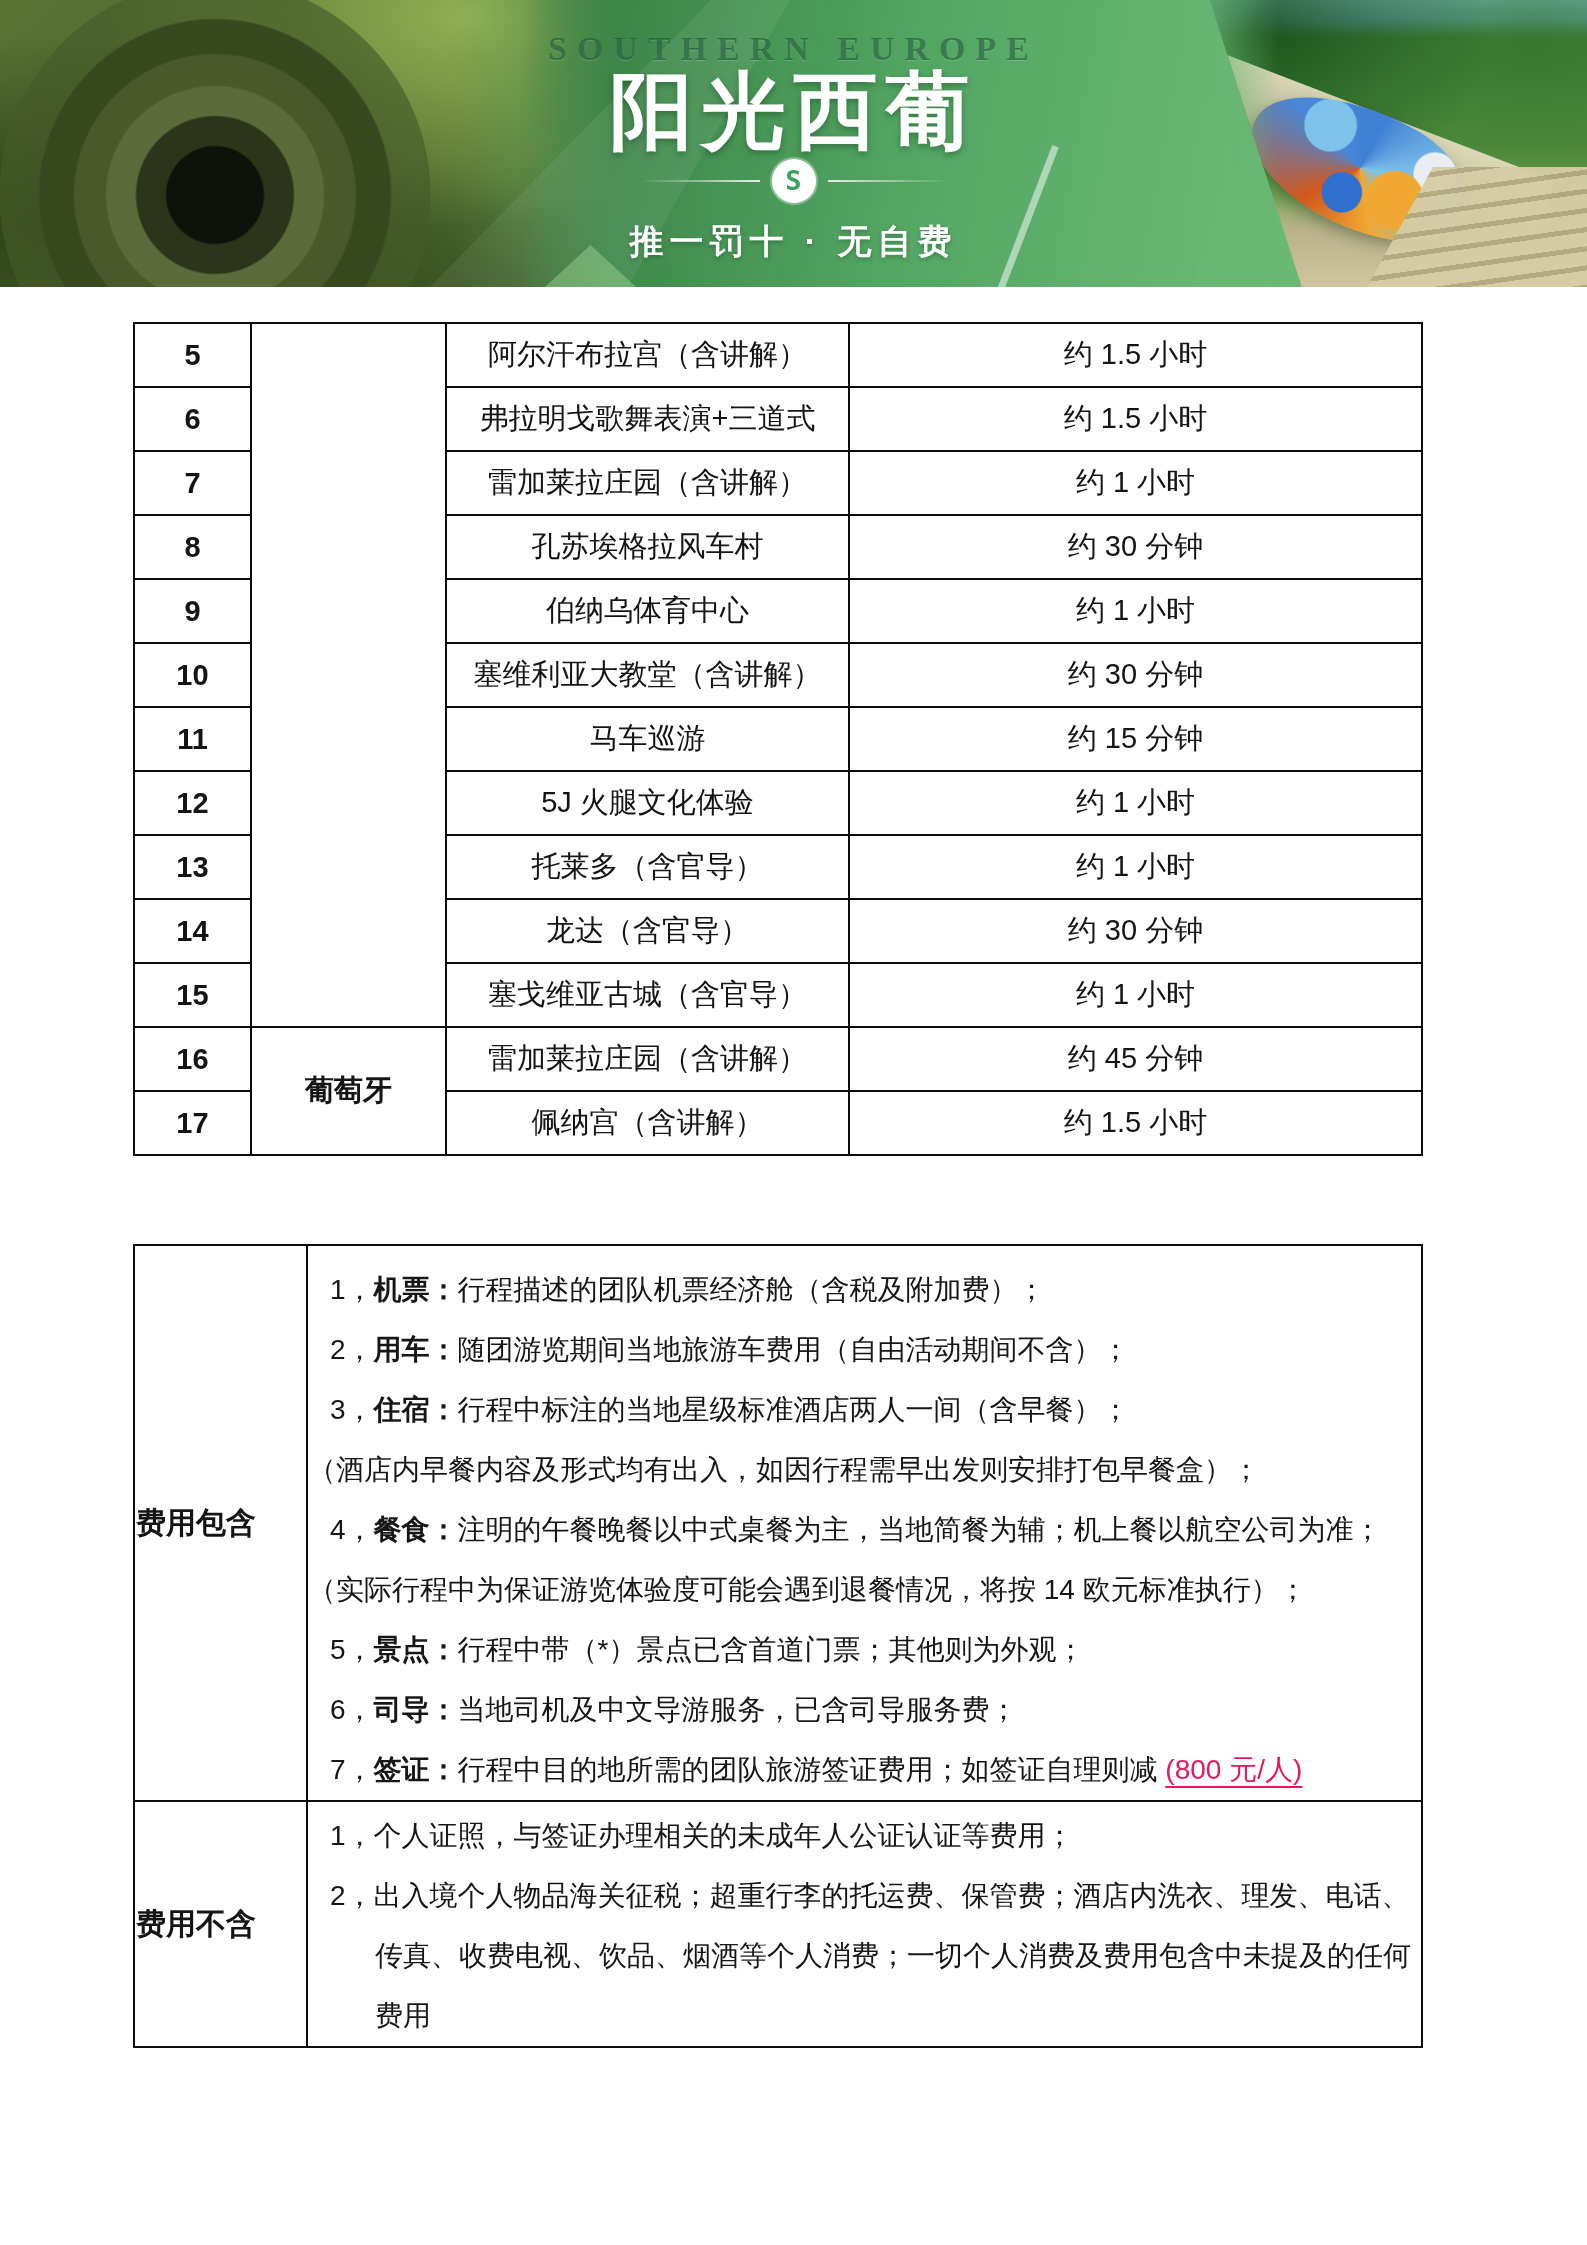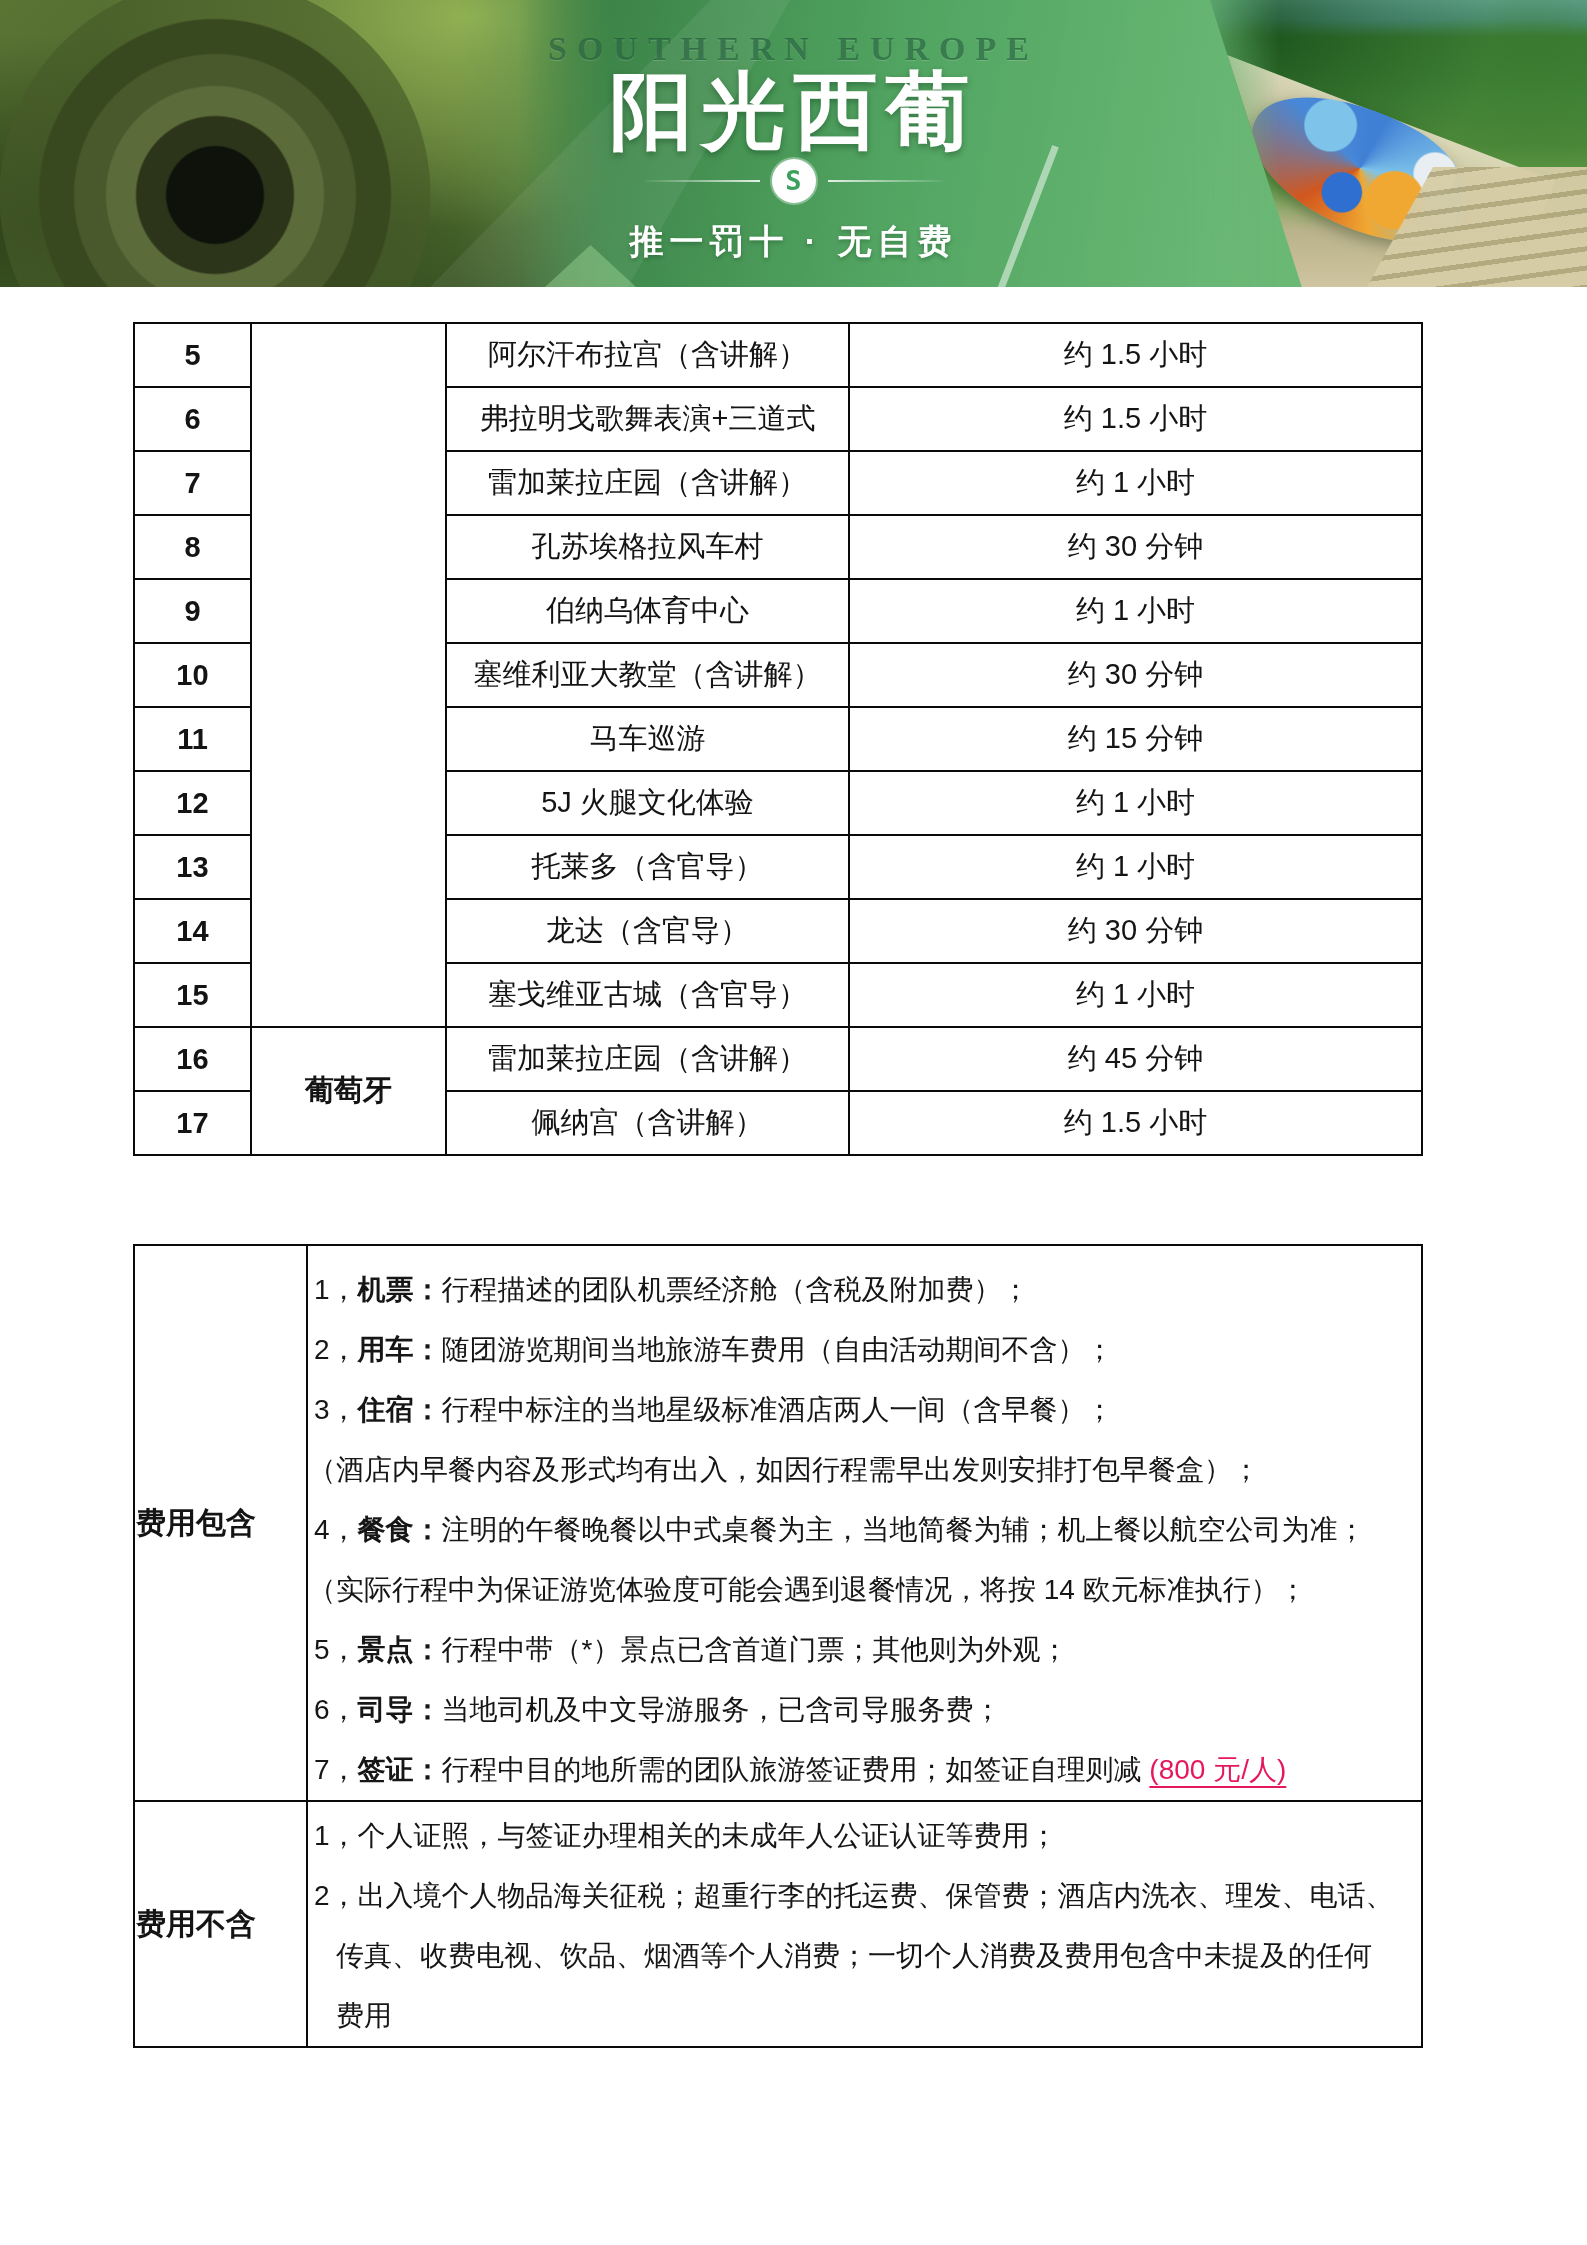--- a/index.html
+++ b/index.html
@@ -79,22 +79,22 @@
   .itinerary .c-country{font-weight:700;}
   .itinerary .c-name{font-weight:400;}
   .itinerary .c-dur{font-weight:400;}
   .fees{position:absolute;left:133px;top:1244px;width:1288px;}
   .fees .f-label{width:173px;text-align:left;vertical-align:middle;
     font-size:30px;font-weight:700;color:#141414;}
   .fees .f-content{vertical-align:top;padding:14px 10px 0 0;}
   .fees tr.sec1 .f-content{padding-top:14px;}
   .fees tr.sec2 .f-content{padding-top:4px;}
   .f-line{height:60px;line-height:60px;font-size:28px;color:#161616;white-space:nowrap;overflow:visible;}
-  .f-line.i0{padding-left:6px;}
-  .f-line.i1{padding-left:28px;}
+  .f-line.i0{padding-left:22px;}
+  .f-line.i1{padding-left:67px;}
   .f-line.i2{}
   .f-line .bold{font-weight:700;}
   .f-line .pink{color:#e6175c;}
   .f-line .underline{text-decoration:underline;text-decoration-thickness:2px;text-underline-offset:7px;}
 </style>
 </head>
 <body>
 
 <div class="hero">
   <div class="hero-left"></div>

